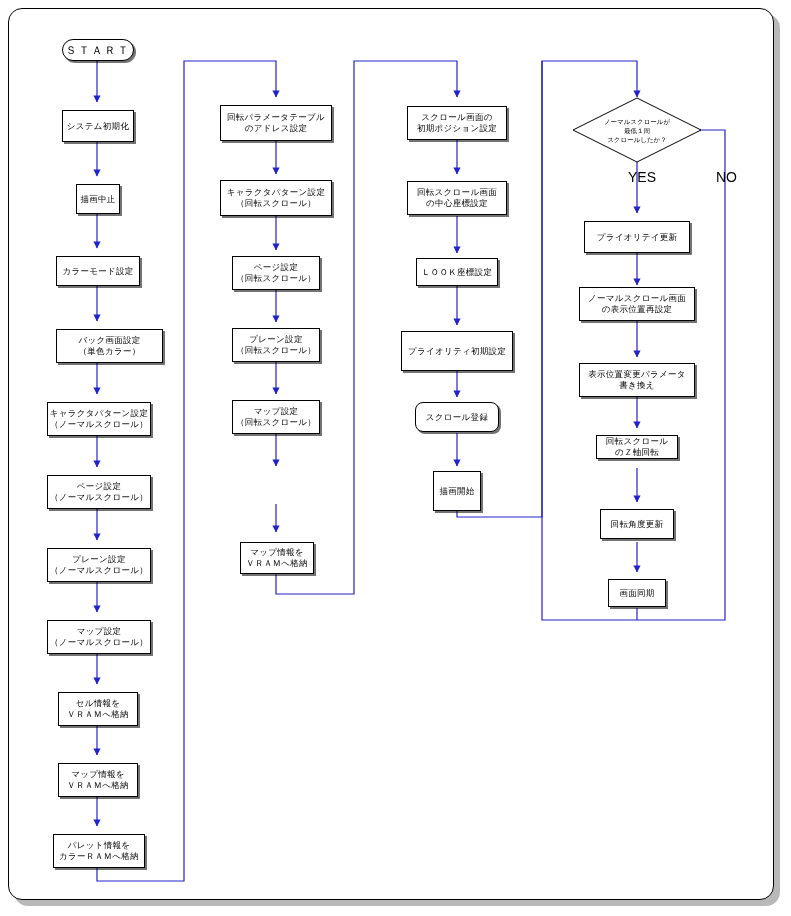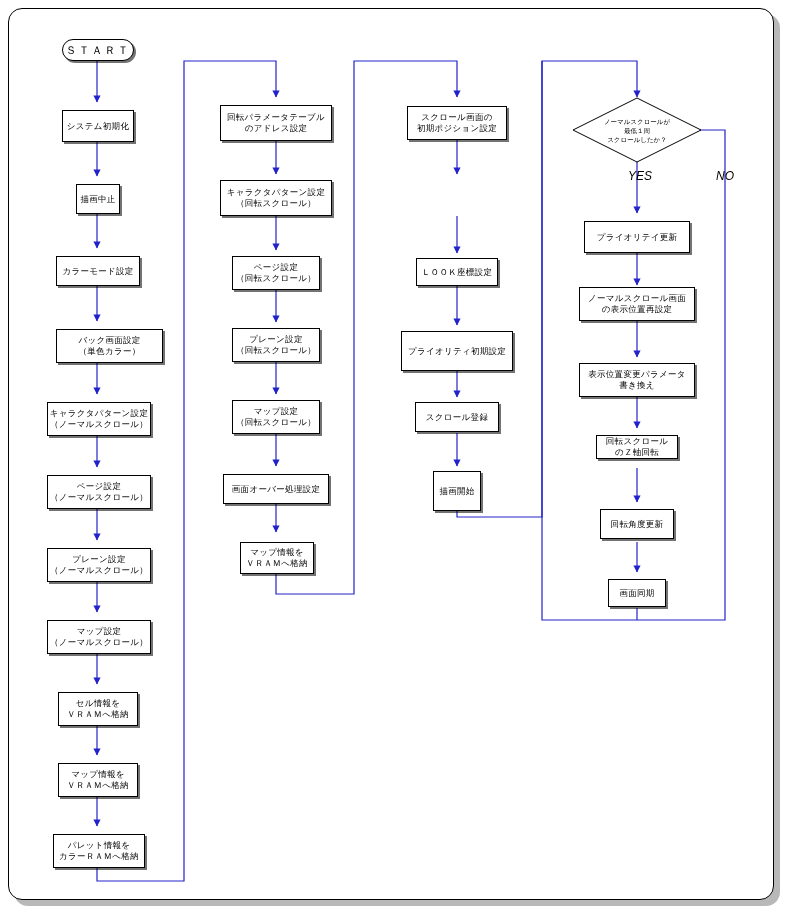--- a/index.html
+++ b/index.html
@@ -71,23 +71,22 @@
     align-items: center;
     justify-content: center;
     font-size: 6.5px;
     line-height: 9px;
     white-space: pre-line;
     text-align: center;
     color: #000000;
   }
   .edge-label {
     position: absolute;
-    font-size: 12px;
+    font-size: 14px;
     color: #000000;
-    font-style: italic;
   }
   svg.links {
     position: absolute;
     left: 0;
     top: 0;
     width: 766px;
     height: 892px;
     pointer-events: none;
   }
 </style>
@@ -189,34 +188,35 @@
 
     <div class="node" style="left:223px; top:247px; width:88px; height:34px;">ページ設定
 （回転スクロール）</div>
 
     <div class="node" style="left:223px; top:319px; width:88px; height:34px;">プレーン設定
 （回転スクロール）</div>
 
     <div class="node" style="left:223px; top:391px; width:88px; height:34px;">マップ設定
 （回転スクロール）</div>
 
-    <div class="node" style="left:214px; top:465px; width:106px; height:30px;">画面オーバー処理設定</div>
 
     <div class="node" style="left:231px; top:533px; width:74px; height:32px;">マップ情報を
 ＶＲＡＭへ格納</div>
 
     <div class="node" style="left:398px; top:97px; width:100px; height:34px;">スクロール画面の
 初期ポジション設定</div>
 
+    <div class="node" style="left:398px; top:172px; width:100px; height:34px;">回転スクロール画面
+の中心座標設定</div>
 
     <div class="node" style="left:407px; top:249px; width:82px; height:28px;">ＬＯＯＫ座標設定</div>
 
     <div class="node" style="left:392px; top:322px; width:112px; height:40px;">プライオリティ初期設定</div>
 
-    <div class="node" style="left:406px; top:393px; width:84px; height:30px;">スクロール登録</div>
+    <div class="node" style="left:406px; top:393px; width:84px; height:30px;border-radius:8px;">スクロール登録</div>
 
     <div class="node" style="left:424px; top:462px; width:48px; height:40px;">描画開始</div>
 
     <div class="diamond-wrap" style="left:563px; top:88px; width:130px; height:66px;">
       <svg class="diamond" viewBox="0 0 130 66">
         <polygon points="65,1 129,33 65,65 1,33" fill="#ffffff" stroke="#000000" stroke-width="1"></polygon>
       </svg>
       <div class="diamond-label">ノーマルスクロールが
 最低１周
 スクロールしたか？</div>

